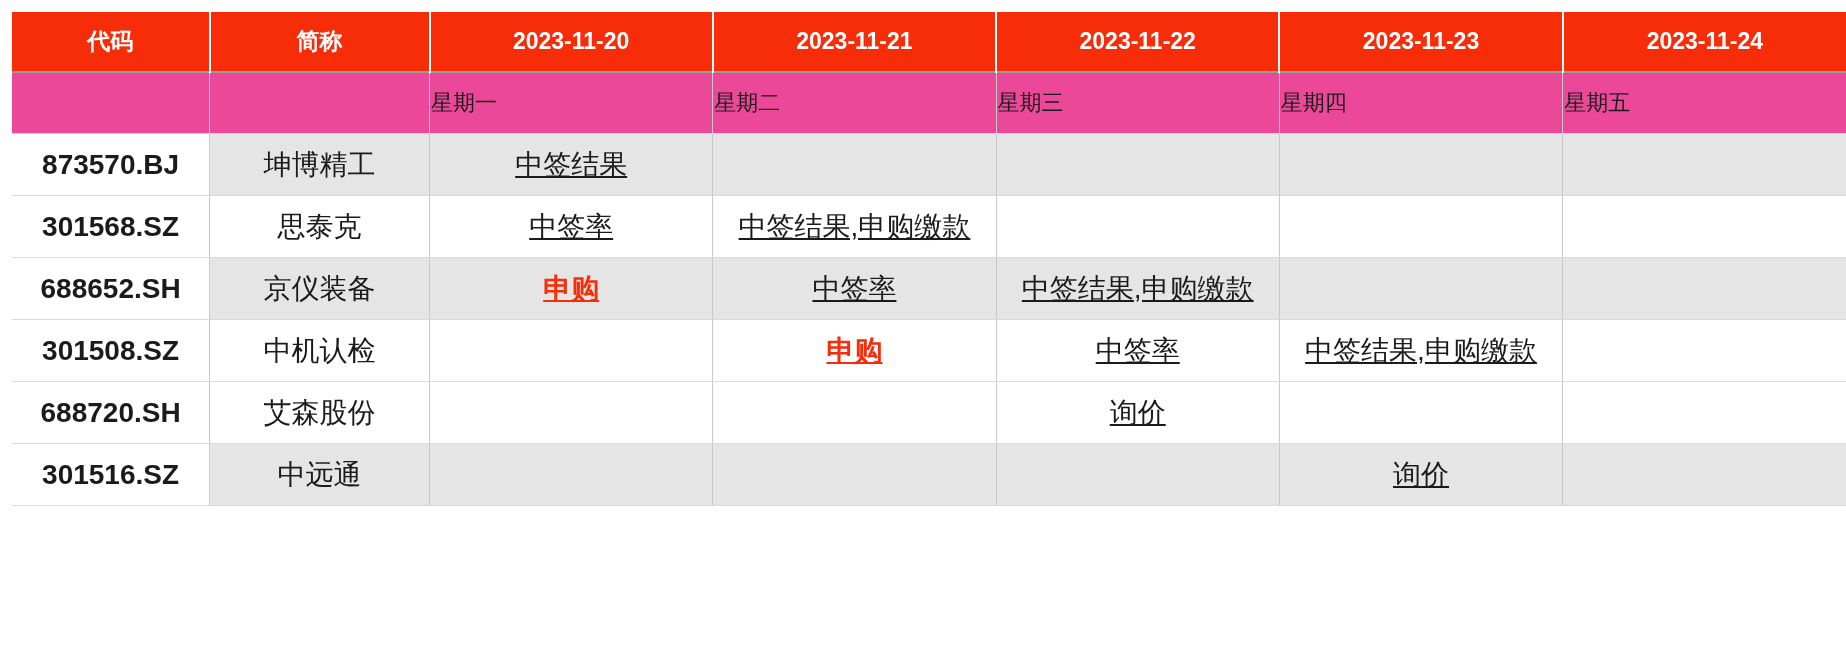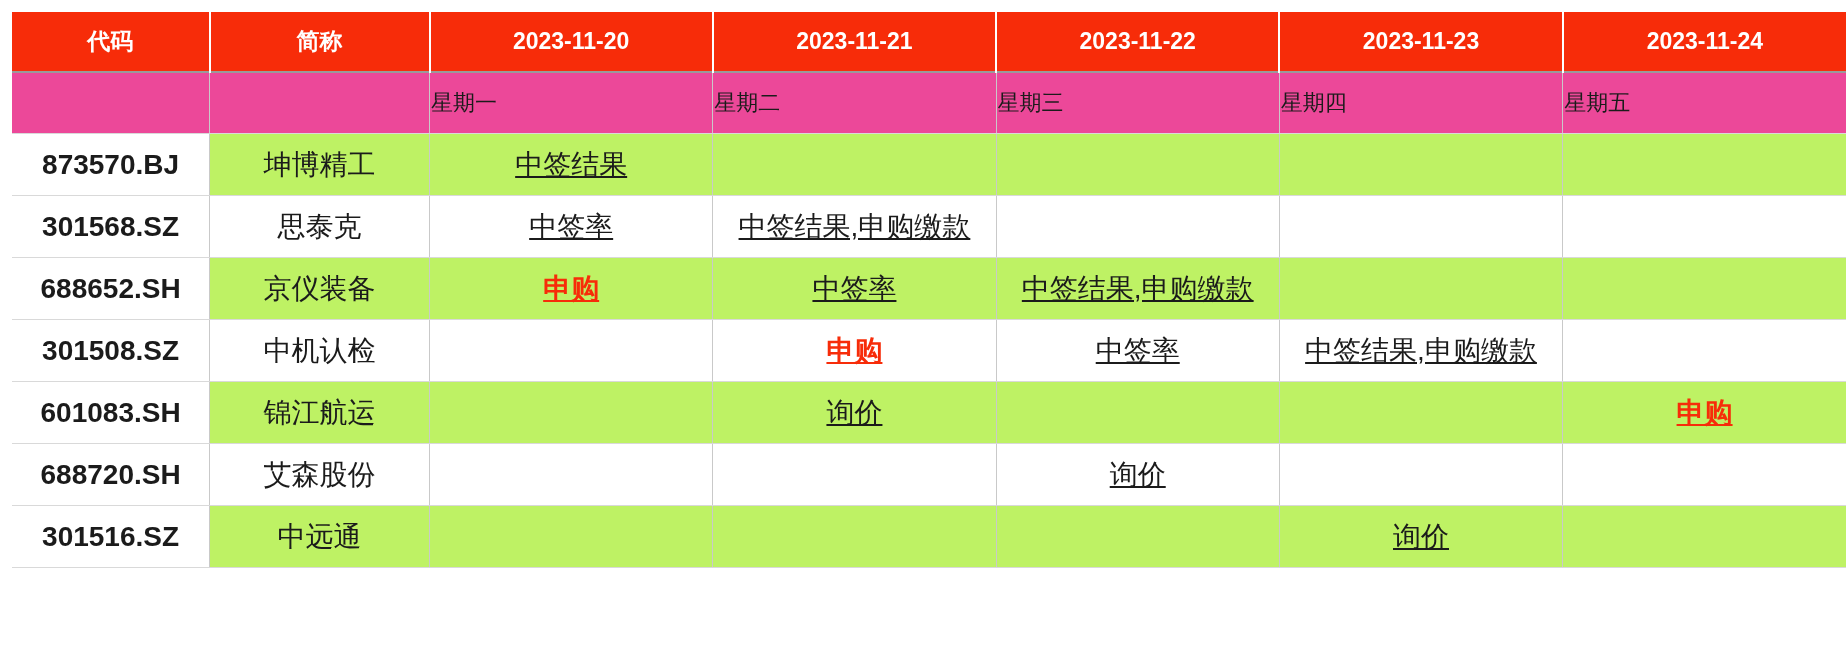--- a/index.html
+++ b/index.html
@@ -76,21 +76,21 @@
   tbody tr.data-row td:last-child{border-right:none;}
 
   
   tbody tr.data-row td.col-code{
     font-weight:bold;
     background:#ffffff !important;
     letter-spacing:0px;
   }
 
   
-  tbody tr.data-row.shaded td{background:#bef264;}
+  tbody tr.data-row.shaded td{background:#e5e5e5;}
   tbody tr.data-row.shaded td.col-code{background:#ffffff;}
 
   
   .cell-val{display:inline-block;white-space:nowrap;text-decoration:underline;}
   .cell-val.accent{color:#F72C09;font-weight:bold;}
   .cell-val.wide{position:relative;}
 
   
   td.spill{overflow:visible;}
   td.spill .cell-val{
@@ -169,29 +169,20 @@
       <tr class="data-row">
         <td class="col-code">301508.SZ</td>
         <td class="col-name">中机认检</td>
         <td class="spill"><span class="cell-val"></span></td>
         <td class="spill"><span class="cell-val accent">申购</span></td>
         <td class="spill"><span class="cell-val">中签率</span></td>
         <td class="spill"><span class="cell-val wide">中签结果,申购缴款</span></td>
         <td class="spill"><span class="cell-val"></span></td>
       </tr>
 
-      <tr class="data-row shaded">
-        <td class="col-code">601083.SH</td>
-        <td class="col-name">锦江航运</td>
-        <td class="spill"><span class="cell-val"></span></td>
-        <td class="spill"><span class="cell-val">询价</span></td>
-        <td class="spill"><span class="cell-val"></span></td>
-        <td class="spill"><span class="cell-val"></span></td>
-        <td class="spill"><span class="cell-val accent">申购</span></td>
-      </tr>
 
       <tr class="data-row">
         <td class="col-code">688720.SH</td>
         <td class="col-name">艾森股份</td>
         <td class="spill"><span class="cell-val"></span></td>
         <td class="spill"><span class="cell-val"></span></td>
         <td class="spill"><span class="cell-val">询价</span></td>
         <td class="spill"><span class="cell-val"></span></td>
         <td class="spill"><span class="cell-val"></span></td>
       </tr>

